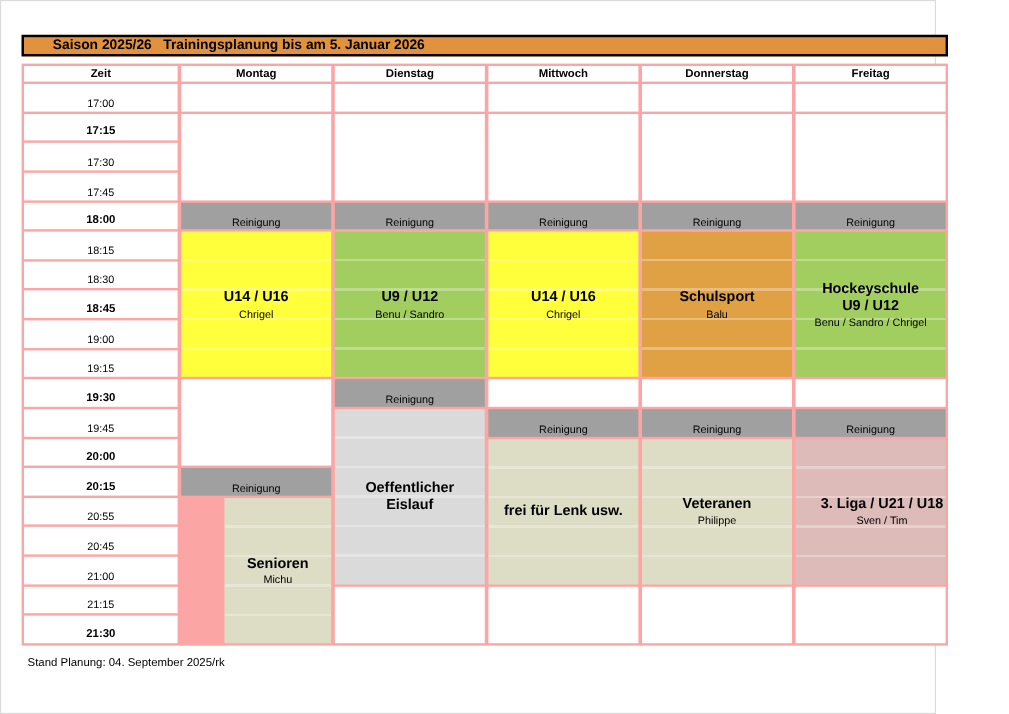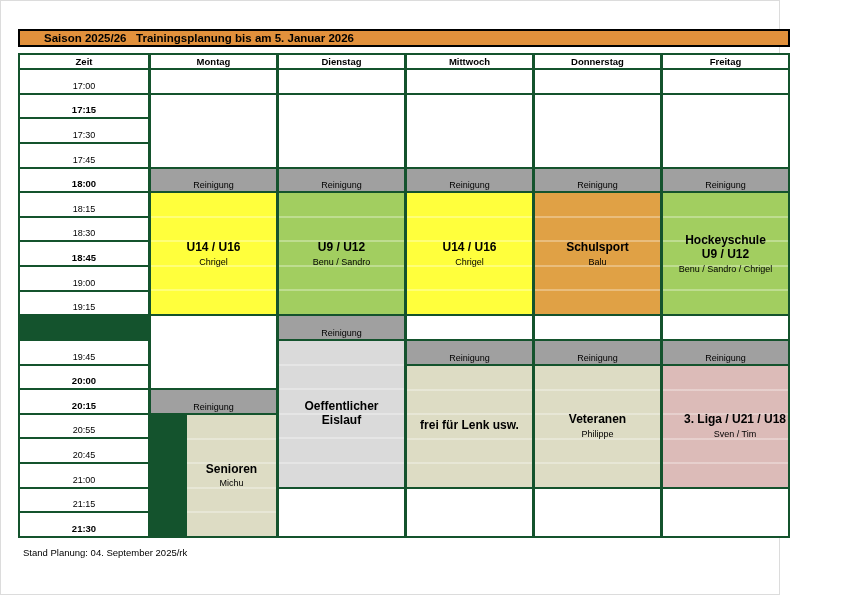--- a/index.html
+++ b/index.html
@@ -11,21 +11,21 @@
 
   .title-bar{
     position:absolute;left:17px;top:28px;width:772px;height:18px;
     box-sizing:border-box;border:2px solid #000;background:var(--title-bar-bg,#e2913c);
     display:flex;align-items:center;padding-left:24px;
     font-weight:700;font-size:11.5px;white-space:pre;
   }
 
   .schedule-table{
     position:absolute;left:17px;top:52px;width:772px;height:485px;
-    box-sizing:border-box;background:#14532d;padding:2px;
+    box-sizing:border-box;background:#fca5a5;padding:2px;
     display:grid;
     grid-template-columns:128px repeat(5,1fr);
     grid-template-rows:13px repeat(19,1fr);
     gap:2px 3px;
   }
   .cell{background:#fff;overflow:hidden;}
   .header-cell{
     display:flex;align-items:center;justify-content:center;
     font-weight:700;font-size:9.5px;
   }
@@ -75,20 +75,21 @@
       <div class="cell time-cell" style="grid-area: 2 / 1;">17:00</div>
       <div class="cell time-cell bold" style="grid-area: 3 / 1;">17:15</div>
       <div class="cell time-cell" style="grid-area: 4 / 1;">17:30</div>
       <div class="cell time-cell" style="grid-area: 5 / 1;">17:45</div>
       <div class="cell time-cell bold" style="grid-area: 6 / 1;">18:00</div>
       <div class="cell time-cell" style="grid-area: 7 / 1;">18:15</div>
       <div class="cell time-cell" style="grid-area: 8 / 1;">18:30</div>
       <div class="cell time-cell bold" style="grid-area: 9 / 1;">18:45</div>
       <div class="cell time-cell" style="grid-area: 10 / 1;">19:00</div>
       <div class="cell time-cell" style="grid-area: 11 / 1;">19:15</div>
+      <div class="cell time-cell bold" style="grid-area: 12 / 1;">19:30</div>
       <div class="cell time-cell" style="grid-area: 13 / 1;">19:45</div>
       <div class="cell time-cell bold" style="grid-area: 14 / 1;">20:00</div>
       <div class="cell time-cell bold" style="grid-area: 15 / 1;">20:15</div>
       <div class="cell time-cell" style="grid-area: 16 / 1;">20:55</div>
       <div class="cell time-cell" style="grid-area: 17 / 1;">20:45</div>
       <div class="cell time-cell" style="grid-area: 18 / 1;">21:00</div>
       <div class="cell time-cell" style="grid-area: 19 / 1;">21:15</div>
       <div class="cell time-cell bold" style="grid-area: 20 / 1;">21:30</div>
       <div class="cell empty-cell" style="grid-area: 2 / 2 / span 1;"></div>
       <div class="cell empty-cell" style="grid-area: 3 / 2 / span 3;"></div>

